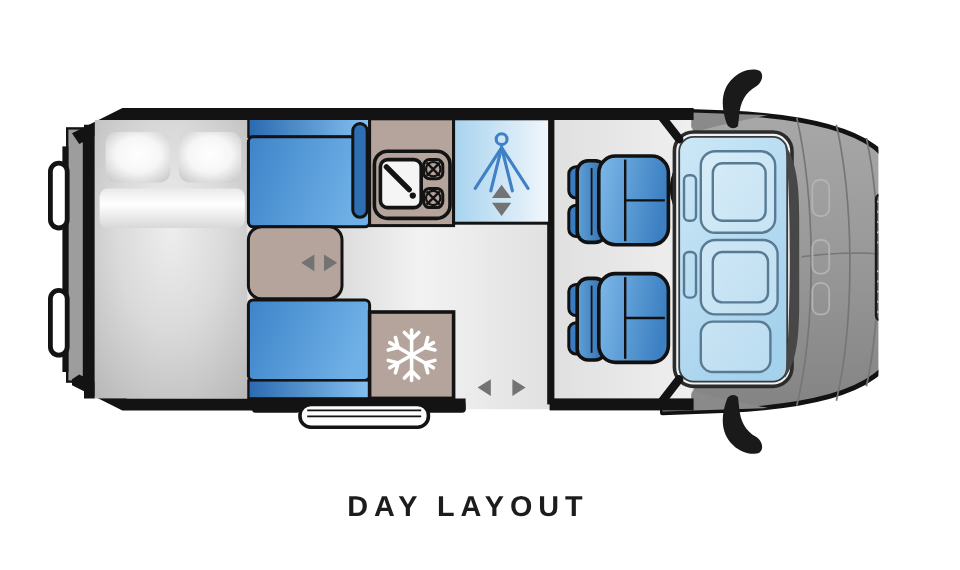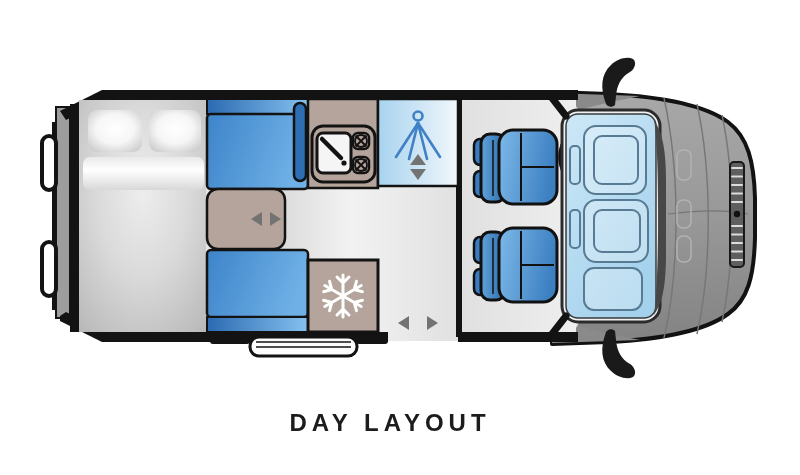--- a/index.html
+++ b/index.html
@@ -1,16 +1,16 @@
 <!DOCTYPE html>
 <html><head>
 <meta charset="utf-8">
 <style>
   html,body{margin:0;padding:0;background:#ffffff;}
-  .stage{position:relative;width:800px;height:475px;background:#ffffff;overflow:hidden;
+  .stage{position:relative;width:732px;height:475px;background:#ffffff;overflow:hidden;
          font-family:"Liberation Sans", sans-serif;}
   .caption{position:absolute;left:0;width:800px;top:409px;text-align:center;
            font-size:24px;font-weight:bold;letter-spacing:5px;color:#1c1c1c;
            transform:translateX(-10px);}
   svg{position:absolute;left:0;top:0;}
 </style>
 </head>
 <body>
 
 <div class="stage">

